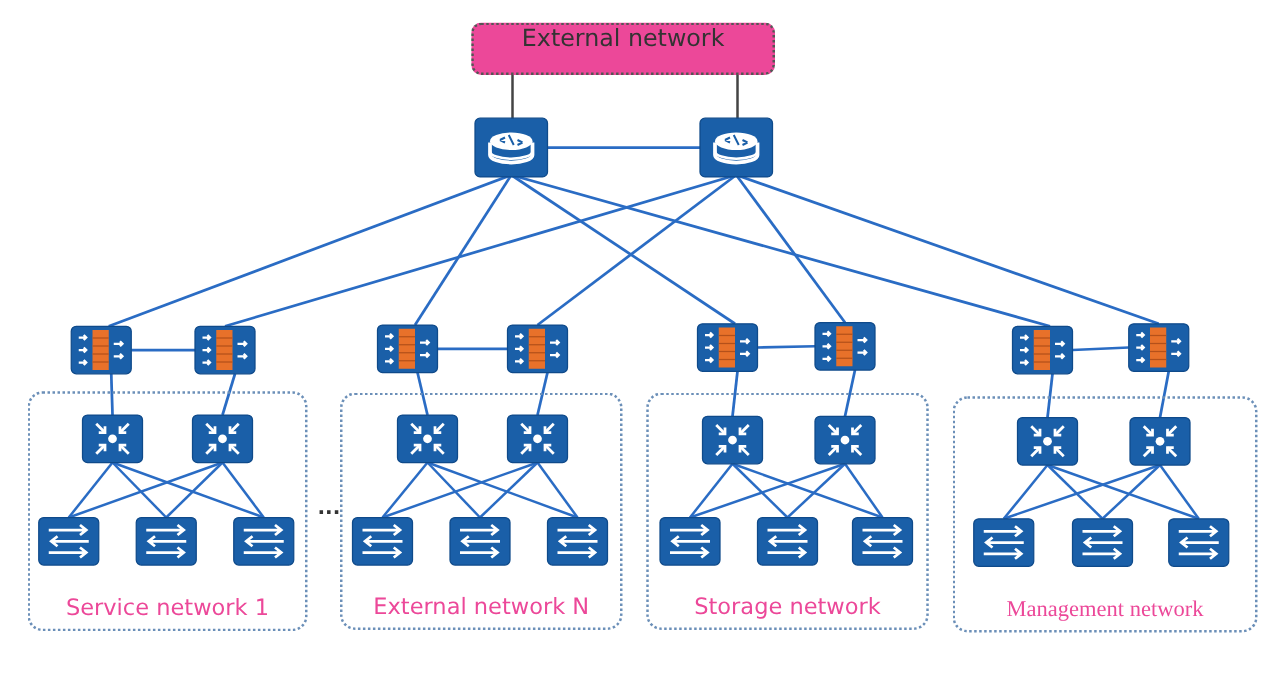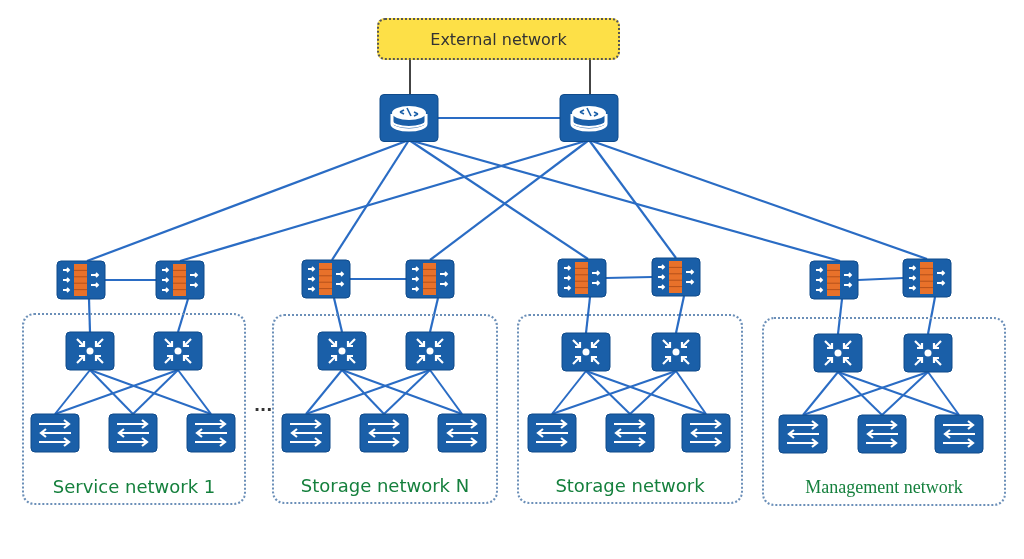--- a/index.html
+++ b/index.html
@@ -1,25 +1,25 @@
 <!DOCTYPE html>
 <html><head>
 <meta charset="utf-8">
 <style>
   html, body { margin: 0; padding: 0; background: #ffffff; }
   body { width: 1024px; height: 559px; position: relative; overflow: hidden;
          font-family: "DejaVu Sans", sans-serif; }
   #diagram { position: absolute; left: 0; top: 0; }
   .ext-box { position: absolute; left: 377px; top: 18px; width: 243px; height: 42px;
              border: 2px dotted #555; border-radius: 8px; box-sizing: border-box;
-             background: #fde047; display: flex; align-items: center; justify-content: center;
-             font-size: 16px; color: #333; }
+             background: #ec4899; display: flex; align-items: flex-start; justify-content: center;
+             font-size: 19px; color: #333; }
   .zone { position: absolute; border: 2px dotted #6b8fb8; border-radius: 12px; box-sizing: border-box; }
   .zone-label { position: absolute; left: 0; right: 0; bottom: 6px; text-align: center;
-                font-size: 18px; color: #15803d; white-space: nowrap; }
+                font-size: 18px; color: #ec4899; white-space: nowrap; }
   .ellipsis { position: absolute; left: 254px; top: 396px; font-size: 16px; font-weight: bold; color: #333; }
 </style>
 </head>
 <body>
 
 <div class="ext-box">
   <span>External network</span>
 </div>
 
 <svg id="diagram" width="1024" height="559">
@@ -419,21 +419,21 @@
           <path d="M943,443 h30 m-5,-4 l5,4 l-5,4" stroke="#fff" stroke-width="2.2" fill="none"></path>
         </g>
       </g>
     </g>
 </svg>
 
 <div class="zone" style="left:22px;top:313px;width:224px;height:192px;">
   <div class="zone-label">Service network 1</div>
 </div>
 <div class="zone" style="left:272px;top:314px;width:226px;height:190px;">
-  <div class="zone-label">Storage network N</div>
+  <div class="zone-label">External network N</div>
 </div>
 <div class="zone" style="left:517px;top:314px;width:226px;height:190px;text-decoration:underline;">
   <div class="zone-label">Storage network</div>
 </div>
 <div class="zone" style="left:762px;top:317px;width:244px;height:189px;font-family:Liberation Serif, serif;">
   <div class="zone-label">Management network</div>
 </div>
 
 <div class="ellipsis">...</div>
 

